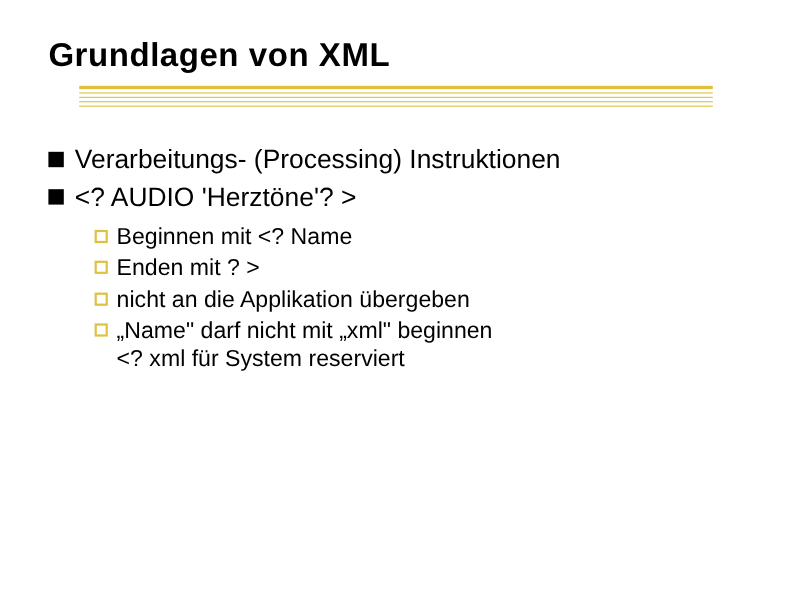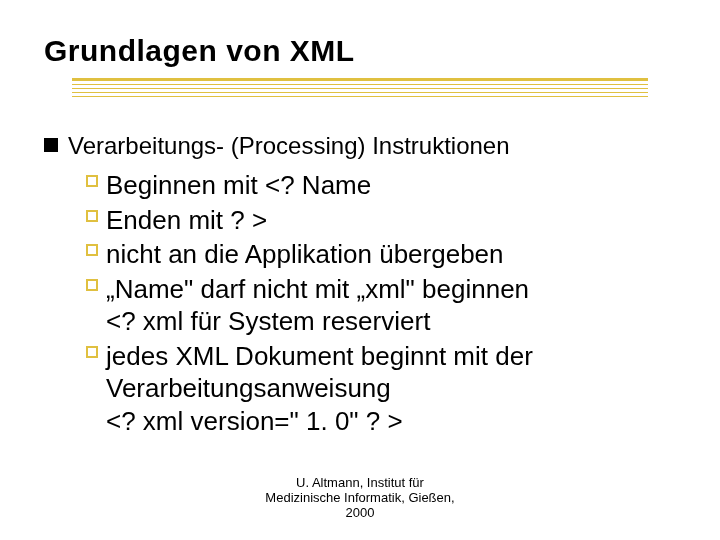--- a/index.html
+++ b/index.html
@@ -78,21 +78,21 @@
     flex: 0 0 auto;
     width: 12px;
     height: 12px;
     margin-top: 6px;
     margin-right: 8px;
     border: 2px solid #e0c040;
     box-sizing: border-box;
     background: #fff;
   }
   .l2-text {
-    font-size: 26px;
+    font-size: 21px;
     line-height: 1.25;
     white-space: pre-line;
   }
   .footer {
     position: absolute;
     left: 0;
     right: 0;
     bottom: 20px;
     text-align: center;
     font-size: 13px;
@@ -113,45 +113,40 @@
     <div class="thin"></div>
     <div class="thin"></div>
     <div class="thin"></div>
   </div>
 
   <ul class="bullets-l1">
     <li>
       <span class="l1-icon"></span>
       <span class="l1-text">Verarbeitungs- (Processing) Instruktionen</span>
     </li>
+    <li>
+      <span class="l1-icon"></span>
+      <span class="l1-text">&lt;? AUDIO 'Herztöne'? &gt;</span>
+    </li>
   </ul>
 
   <ul class="bullets-l2">
     <li>
       <span class="l2-icon"></span>
       <span class="l2-text">Beginnen mit &lt;? Name</span>
     </li>
     <li>
       <span class="l2-icon"></span>
       <span class="l2-text">Enden mit        ? &gt;</span>
     </li>
     <li>
       <span class="l2-icon"></span>
       <span class="l2-text">nicht an die Applikation übergeben</span>
     </li>
     <li>
       <span class="l2-icon"></span>
       <span class="l2-text">„Name" darf nicht mit „xml" beginnen
 &lt;? xml für System reserviert</span>
     </li>
-    <li>
-      <span class="l2-icon"></span>
-      <span class="l2-text">jedes XML Dokument beginnt mit der
-Verarbeitungsanweisung
-&lt;? xml version=" 1. 0"    ? &gt;</span>
-    </li>
   </ul>
 
-  <div class="footer">U. Altmann, Institut für
-Medizinische Informatik, Gießen,
-2000</div>
 
 </div>
 
 </body></html>

